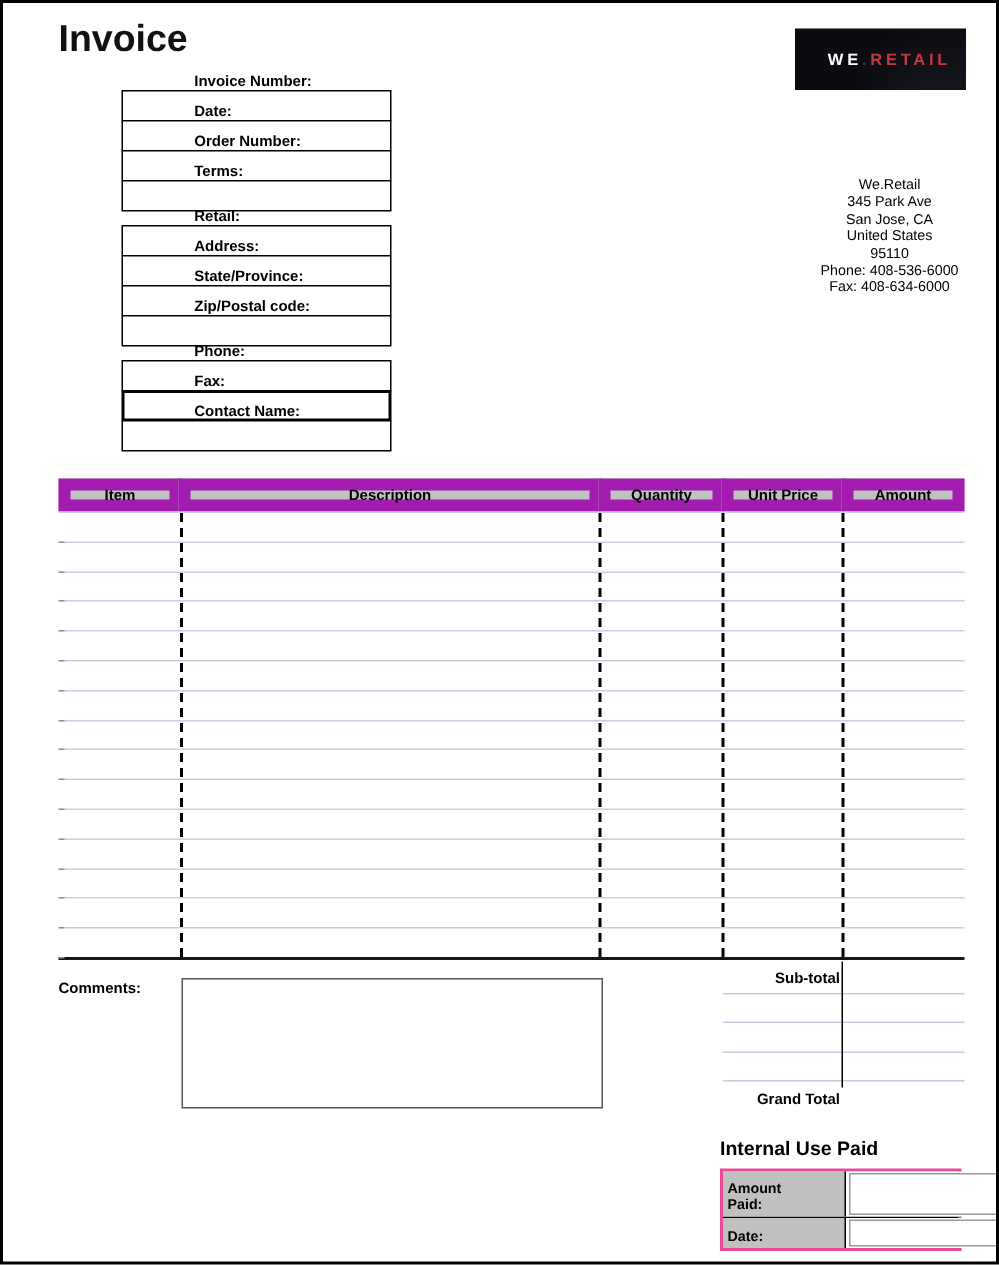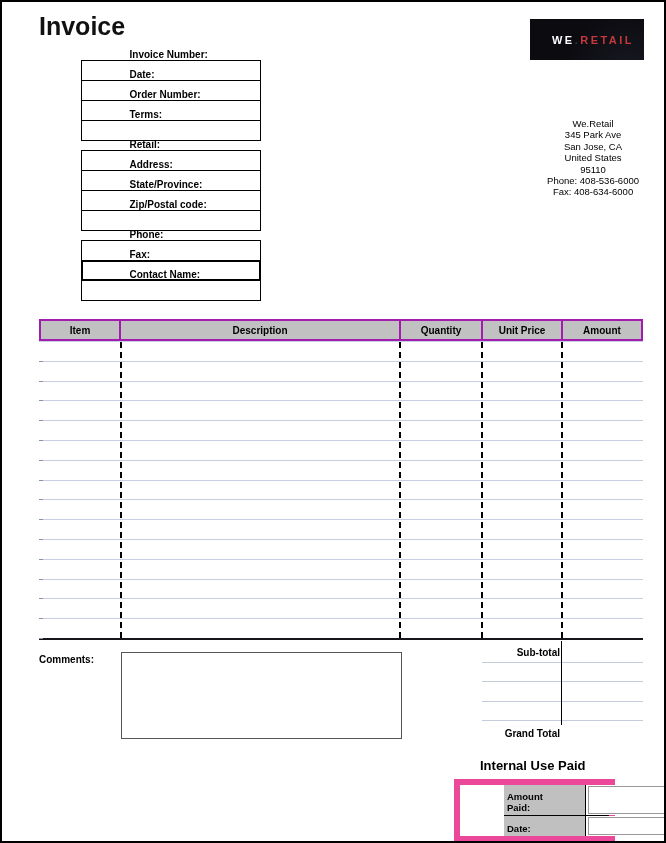--- a/index.html
+++ b/index.html
@@ -39,21 +39,21 @@
   .flabel{width:82px;font-size:10px;font-weight:bold;color:#000;flex:none;}
   .frow input{
     width:180px;height:21px;flex:none;border:1px solid #000;background:#fff;
     font-size:11px;padding:0 4px;outline:none;border-radius:0;
   }
   .frow.thick input{border-width:2px;}
   
   .items{position:absolute;left:37px;top:317px;width:604px;}
   .thead{display:flex;height:22px;}
   .thcell{
-    background:var(--header-bg);border:2px solid #a21caf;
+    background:var(--header-bg);border:8px solid #a21caf;
     display:flex;align-items:center;justify-content:center;
     font-size:10px;font-weight:bold;color:#000;height:22px;
   }
   .thcell + .thcell{margin-left:-2px;}
   .c-item{width:82px;}
   .c-desc{width:282px;}
   .c-qty{width:84px;}
   .c-unit{width:82px;}
   .c-amt{width:82px;}
   .tbody{
@@ -83,21 +83,21 @@
   .comments-label{position:absolute;left:37px;top:652px;font-size:10px;font-weight:bold;}
   .comments-box{
     position:absolute;left:119px;top:650px;width:281px;height:87px;
     border:1.5px solid #555;background:#fff;resize:none;outline:none;
     font-size:11px;padding:4px;border-radius:0;
   }
   
   .thanks{position:absolute;left:37px;top:753px;font-size:13px;font-weight:bold;line-height:18px;color:#000;}
   
   .internal-heading{position:absolute;left:478px;top:756px;font-size:13px;font-weight:bold;}
-  .iu-table{position:absolute;left:452px;top:777px;width:161px;border:6px solid #ec4899;padding-left:44px;}
+  .iu-table{position:absolute;left:478px;top:777px;width:161px;border:2px solid #ec4899;}
   .iu-row{display:flex;}
   .iu-row + .iu-row{border-top:1px solid #000;}
   .iu-row.r1{height:30px;}
   .iu-row.r2{height:21px;}
   .iu-label{
     width:82px;flex:none;background:var(--internal-bg);border-right:1px solid #000;
     font-size:9.5px;font-weight:bold;display:flex;align-items:flex-end;
     padding:1px 3px 2px 3px;line-height:10.5px;
   }
   .iu-label span{display:block;max-width:48px;}

